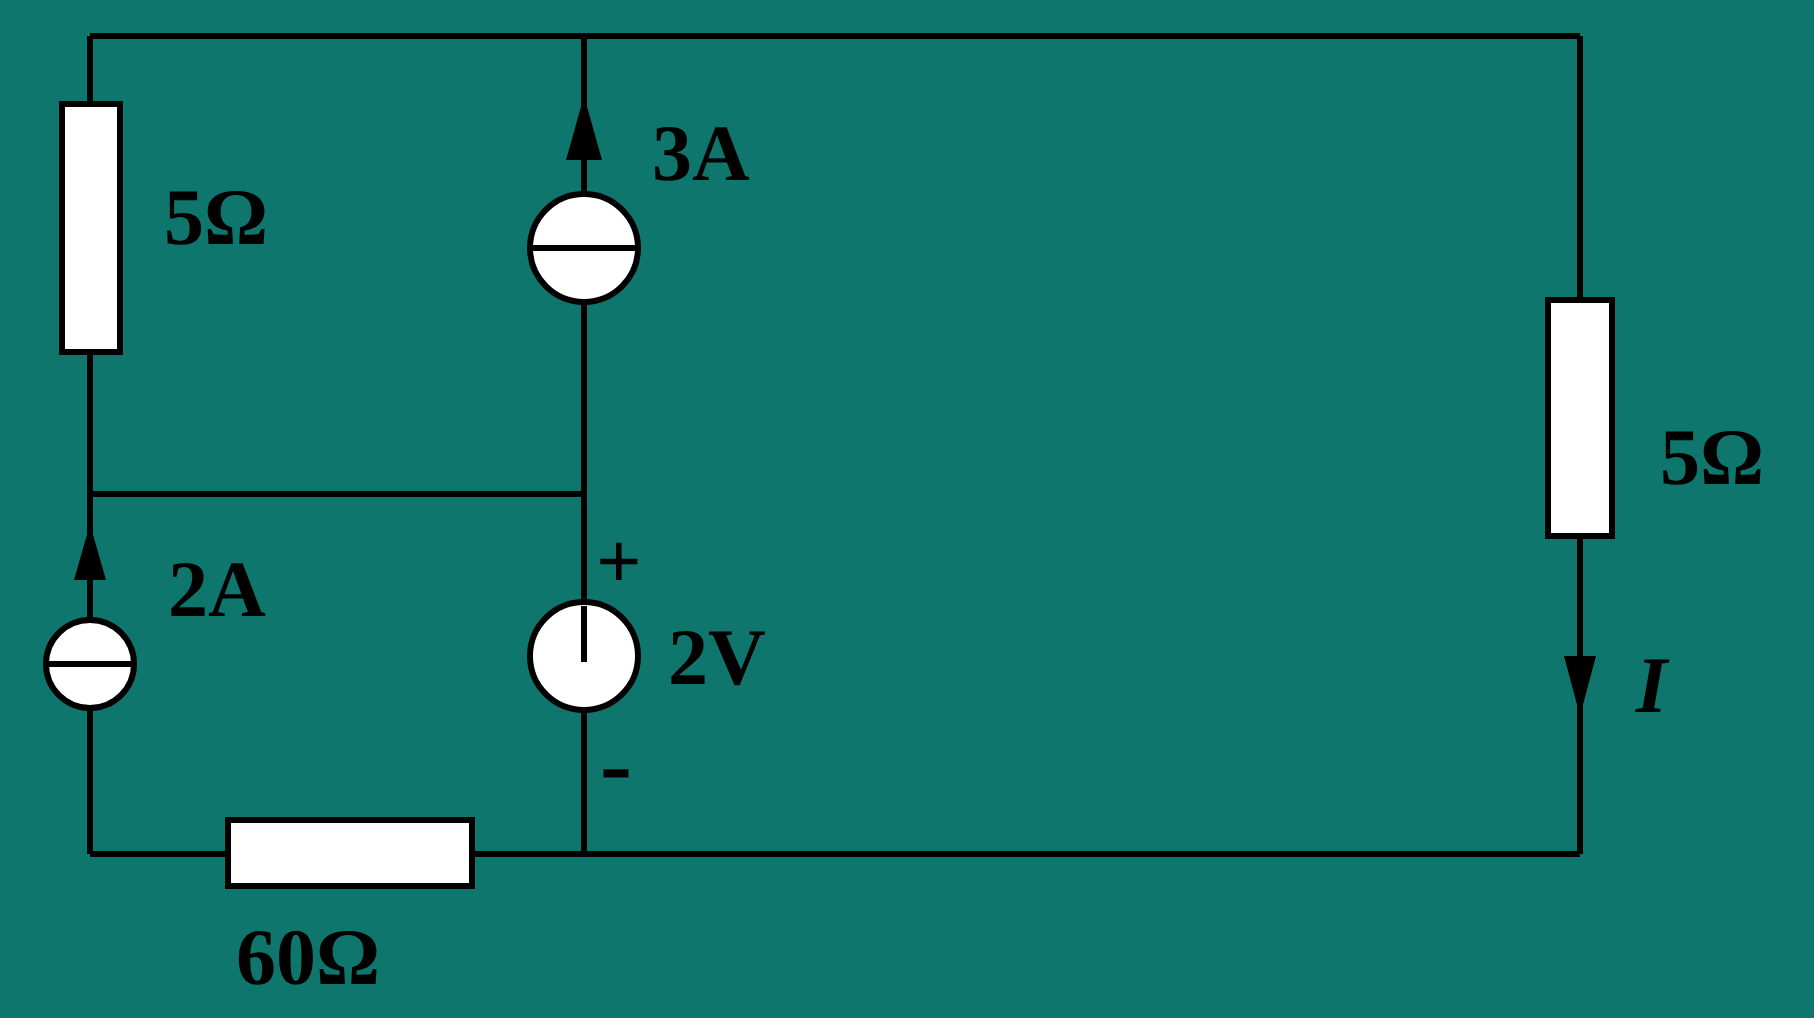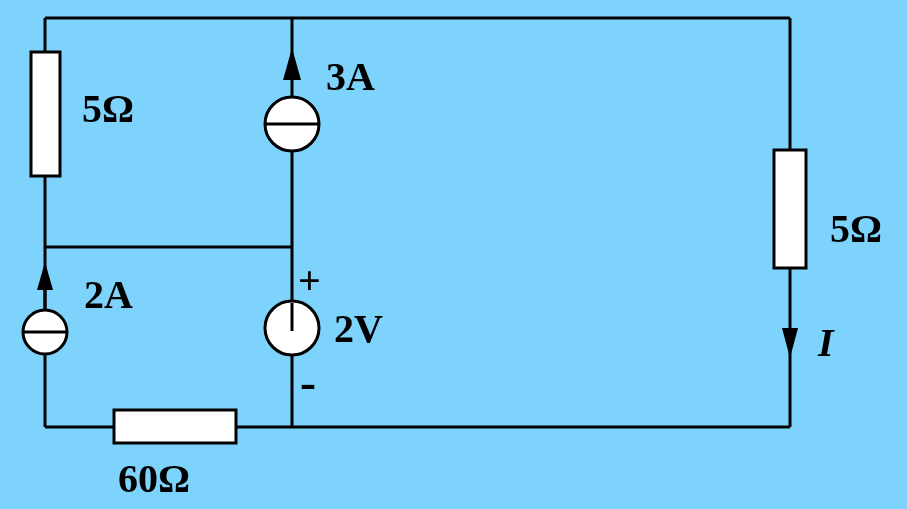--- a/index.html
+++ b/index.html
@@ -4,21 +4,21 @@
   <style>
     html, body {
       margin: 0;
       padding: 0;
       background: #ffffff;
     }
     .stage {
       position: relative;
       width: 907px;
       height: 509px;
-      background: #7dd3fc;
+      background: #0f766e;
       overflow: hidden;
     }
     svg {
       display: block;
     }
     .wire {
       stroke: #000000;
       stroke-width: 3;
       fill: none;
     }

